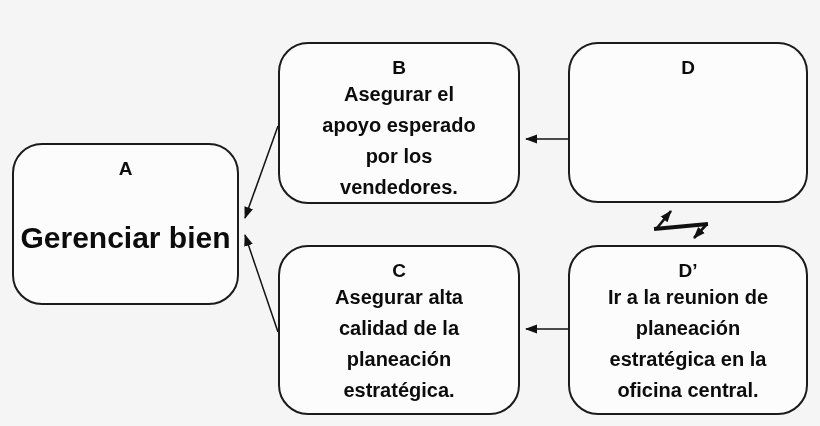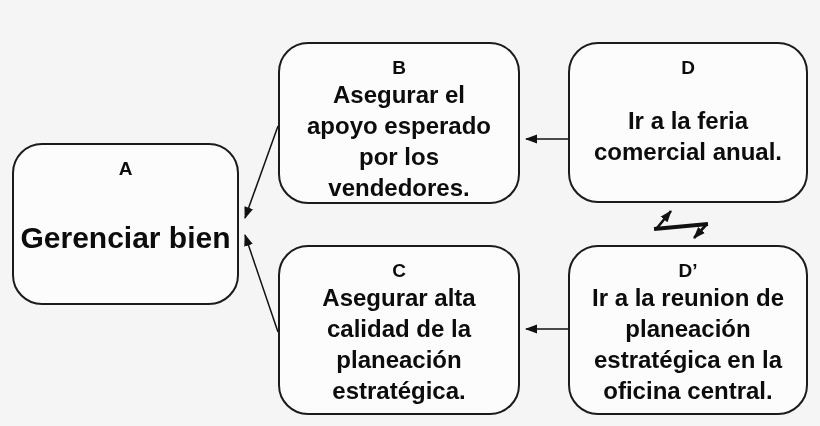--- a/index.html
+++ b/index.html
@@ -30,21 +30,21 @@
     font-size: 19px;
     line-height: 22px;
     margin-top: 13px;
     flex: 0 0 auto;
   }
   .node-text {
     flex: 1 1 auto;
     display: flex;
     align-items: center;
     justify-content: center;
-    font-size: 24px;
+    font-size: 20px;
     line-height: 31px;
     white-space: pre-line;
     padding: 0 6px 8px 6px;
   }
 
   #node-a  { left: 12px;  top: 143px; width: 227px; height: 162px; }
   #node-a .node-text { font-size: 30px; }
   #node-b  { left: 278px; top: 42px;  width: 242px; height: 162px; }
   #node-c  { left: 278px; top: 245px; width: 242px; height: 170px; }
   #node-d  { left: 568px; top: 42px;  width: 240px; height: 161px; }
@@ -95,22 +95,20 @@
   <div class="node" id="node-c">
     <div class="node-label">C</div>
     <div class="node-text">Asegurar alta
 calidad de la
 planeación
 estratégica.</div>
   </div>
 
   <div class="node" id="node-d">
     <div class="node-label">D</div>
-    <div class="node-text">Ir a la feria
-comercial anual.</div>
   </div>
 
   <div class="node" id="node-dp">
     <div class="node-label">D’</div>
     <div class="node-text">Ir a la reunion de
 planeación
 estratégica en la
 oficina central.</div>
   </div>
 

